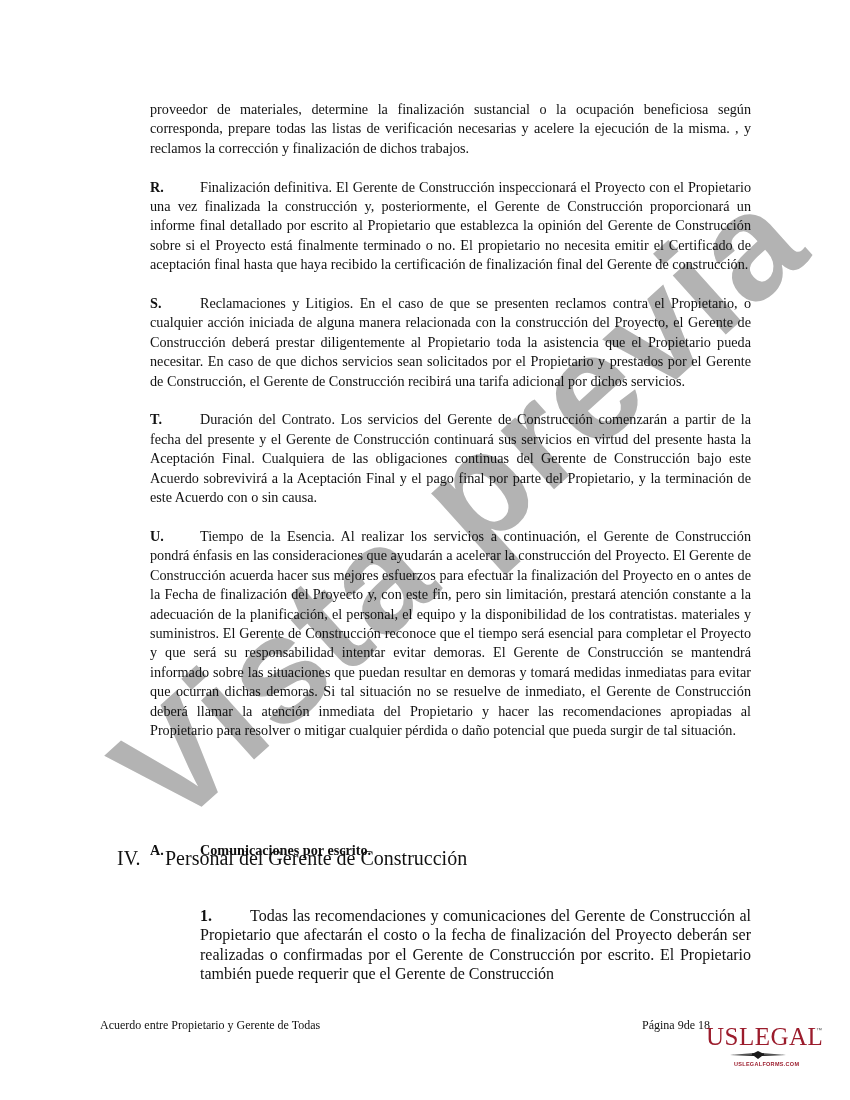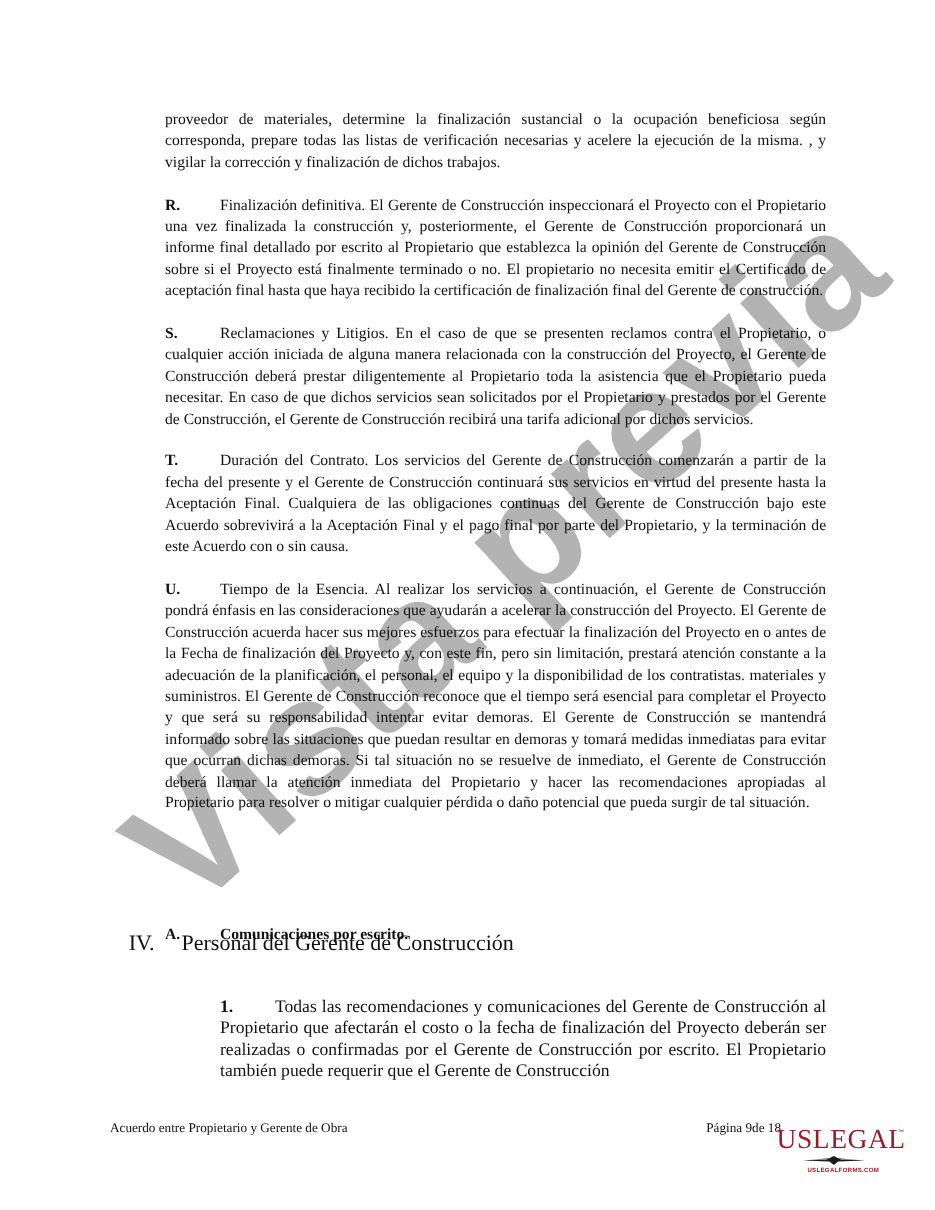--- a/index.html
+++ b/index.html
@@ -44,38 +44,38 @@
     font-family: "Liberation Sans", sans-serif; font-weight: bold; letter-spacing: 0.3px; }
 </style>
 </head>
 <body>
 
 <div class="page">
 
   <div class="watermark">Vista previa</div>
 
   <div class="content">
-    <p class="para">proveedor de materiales, determine la finalización sustancial o la ocupación beneficiosa según corresponda, prepare todas las listas de verificación necesarias y acelere la ejecución de la misma. , y vigilar la corrección y finalización de dichos trabajos.</p>
+    <p class="para">proveedor de materiales, determine la finalización sustancial o la ocupación beneficiosa según corresponda, prepare todas las listas de verificación necesarias y acelere la ejecución de la misma. , y reclamos la corrección y finalización de dichos trabajos.</p>
 
     <p class="para"><span class="label">R.</span><span class="title">Finalización definitiva.</span><span> El Gerente de Construcción inspeccionará el Proyecto con el Propietario una vez finalizada la construcción y, posteriormente, el Gerente de Construcción proporcionará un informe final detallado por escrito al Propietario que establezca la opinión del Gerente de Construcción sobre si el Proyecto está finalmente terminado o no. El propietario no necesita emitir el Certificado de aceptación final hasta que haya recibido la certificación de finalización final del Gerente de construcción.</span></p>
 
     <p class="para"><span class="label">S.</span><span class="title">Reclamaciones y Litigios.</span><span> En el caso de que se presenten reclamos contra el Propietario, o cualquier acción iniciada de alguna manera relacionada con la construcción del Proyecto, el Gerente de Construcción deberá prestar diligentemente al Propietario toda la asistencia que el Propietario pueda necesitar. En caso de que dichos servicios sean solicitados por el Propietario y prestados por el Gerente de Construcción, el Gerente de Construcción recibirá una tarifa adicional por dichos servicios.</span></p>
 
     <p class="para"><span class="label">T.</span><span class="title">Duración del Contrato.</span><span> Los servicios del Gerente de Construcción comenzarán a partir de la fecha del presente y el Gerente de Construcción continuará sus servicios en virtud del presente hasta la Aceptación Final. Cualquiera de las obligaciones continuas del Gerente de Construcción bajo este Acuerdo sobrevivirá a la Aceptación Final y el pago final por parte del Propietario, y la terminación de este Acuerdo con o sin causa.</span></p>
 
     <p class="para"><span class="label">U.</span><span class="title">Tiempo de la Esencia.</span><span> Al realizar los servicios a continuación, el Gerente de Construcción pondrá énfasis en las consideraciones que ayudarán a acelerar la construcción del Proyecto. El Gerente de Construcción acuerda hacer sus mejores esfuerzos para efectuar la finalización del Proyecto en o antes de la Fecha de finalización del Proyecto y, con este fin, pero sin limitación, prestará atención constante a la adecuación de la planificación, el personal, el equipo y la disponibilidad de los contratistas. materiales y suministros. El Gerente de Construcción reconoce que el tiempo será esencial para completar el Proyecto y que será su responsabilidad intentar evitar demoras. El Gerente de Construcción se mantendrá informado sobre las situaciones que puedan resultar en demoras y tomará medidas inmediatas para evitar que ocurran dichas demoras. Si tal situación no se resuelve de inmediato, el Gerente de Construcción deberá llamar la atención inmediata del Propietario y hacer las recomendaciones apropiadas al Propietario para resolver o mitigar cualquier pérdida o daño potencial que pueda surgir de tal situación.</span></p>
   </div>
 
   <div class="section-hdr"><span class="num">IV.</span><span>Personal del Gerente de Construcción</span></div>
 
   <div class="sub-hdr"><span class="num">A.</span><span>Comunicaciones por escrito.</span></div>
 
   <div class="sub-content"><span class="num">1.</span><span>Todas las recomendaciones y comunicaciones del Gerente de Construcción al Propietario que afectarán el costo o la fecha de finalización del Proyecto deberán ser realizadas o confirmadas por el Gerente de Construcción por escrito. El Propietario también puede requerir que el Gerente de Construcción</span></div>
 
-  <div class="footer-left">Acuerdo entre Propietario y Gerente de Obra</div>
+  <div class="footer-left">Acuerdo entre Propietario y Gerente de Todas</div>
   <div class="footer-right">Página 9de 18</div>
 
   <div class="logo">
     <span class="logo-text">USLEGAL</span>
     <span class="logo-tm">™</span>
     <svg class="logo-wings" viewBox="0 0 60 8">
       <path d="M2 4 L26 2 L30 0 L34 2 L58 4 L34 5 L30 8 L26 5 Z" fill="#1a1a1a"></path>
       <line x1="6" y1="3" x2="24" y2="3" stroke="#fff" stroke-width="0.5"></line>
       <line x1="36" y1="3" x2="54" y2="3" stroke="#fff" stroke-width="0.5"></line>
     </svg>

